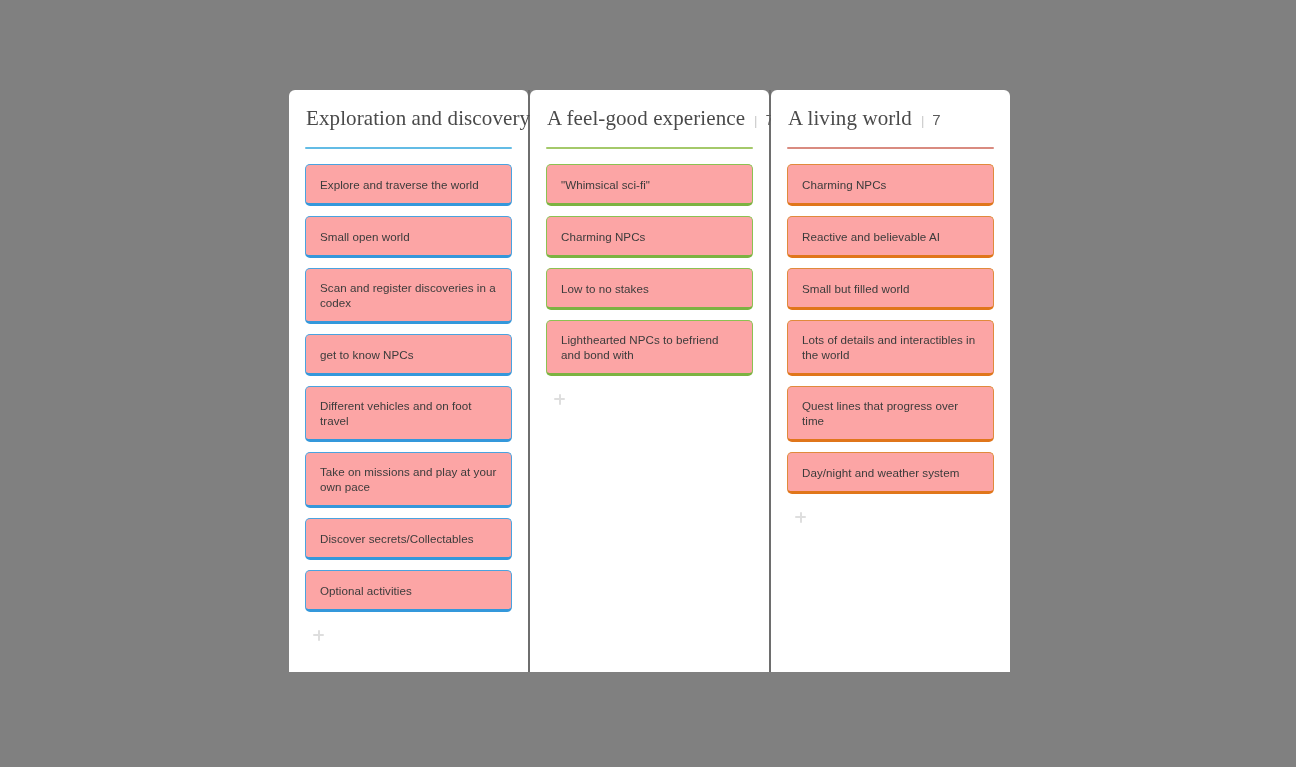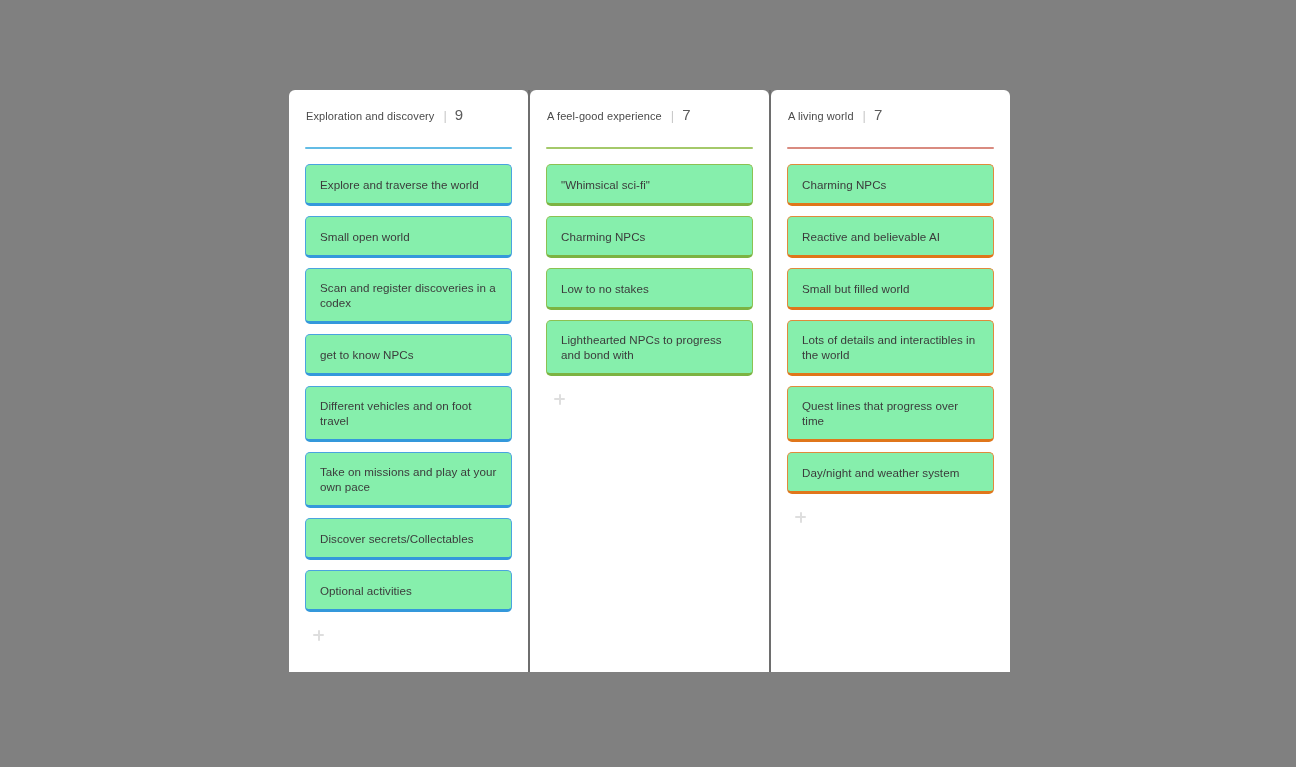--- a/index.html
+++ b/index.html
@@ -40,25 +40,26 @@
   }
 
   .col-header {
     display: flex;
     align-items: baseline;
     height: 26px;
     padding-left: 1px;
   }
 
   .col-title {
-    font-size: 11px;
+    font-size: 21px;
     color: #4a4a4a;
     font-weight: 400;
     letter-spacing: 0.1px;
     white-space: nowrap;
+    font-family: Liberation Serif, serif;
   }
 
   .col-pipe {
     color: #c9c9c9;
     font-size: 13px;
     margin: 0 8px 0 9px;
     font-weight: 300;
   }
 
   .col-count {
@@ -78,21 +79,21 @@
   .cards {
     display: flex;
     flex-direction: column;
     flex: 1 1 auto;
     overflow: hidden;
   }
 
   .card {
     width: 100%;
     min-height: 42px;
-    background: #86efac;
+    background: #fca5a5;
     border-radius: 5px;
     margin-bottom: 10px;
     padding: 11px 13px 11px 14px;
     display: flex;
     align-items: center;
     cursor: pointer;
   }
 
   .card-text {
     font-size: 11.6px;
@@ -194,21 +195,21 @@
         <div class="card">
           <span class="card-text">"Whimsical sci-fi"</span>
         </div>
         <div class="card">
           <span class="card-text">Charming NPCs</span>
         </div>
         <div class="card">
           <span class="card-text">Low to no stakes</span>
         </div>
         <div class="card">
-          <span class="card-text">Lighthearted NPCs to progress and bond with</span>
+          <span class="card-text">Lighthearted NPCs to befriend and bond with</span>
         </div>
         <div class="add-button" title="+"></div>
       </div>
     </div>
     <div class="column-sep"></div>
     <div class="column theme-orange">
       <div class="col-header">
         <span class="col-title">A living world</span>
         <span class="col-pipe">|</span>
         <span class="col-count">7</span>

